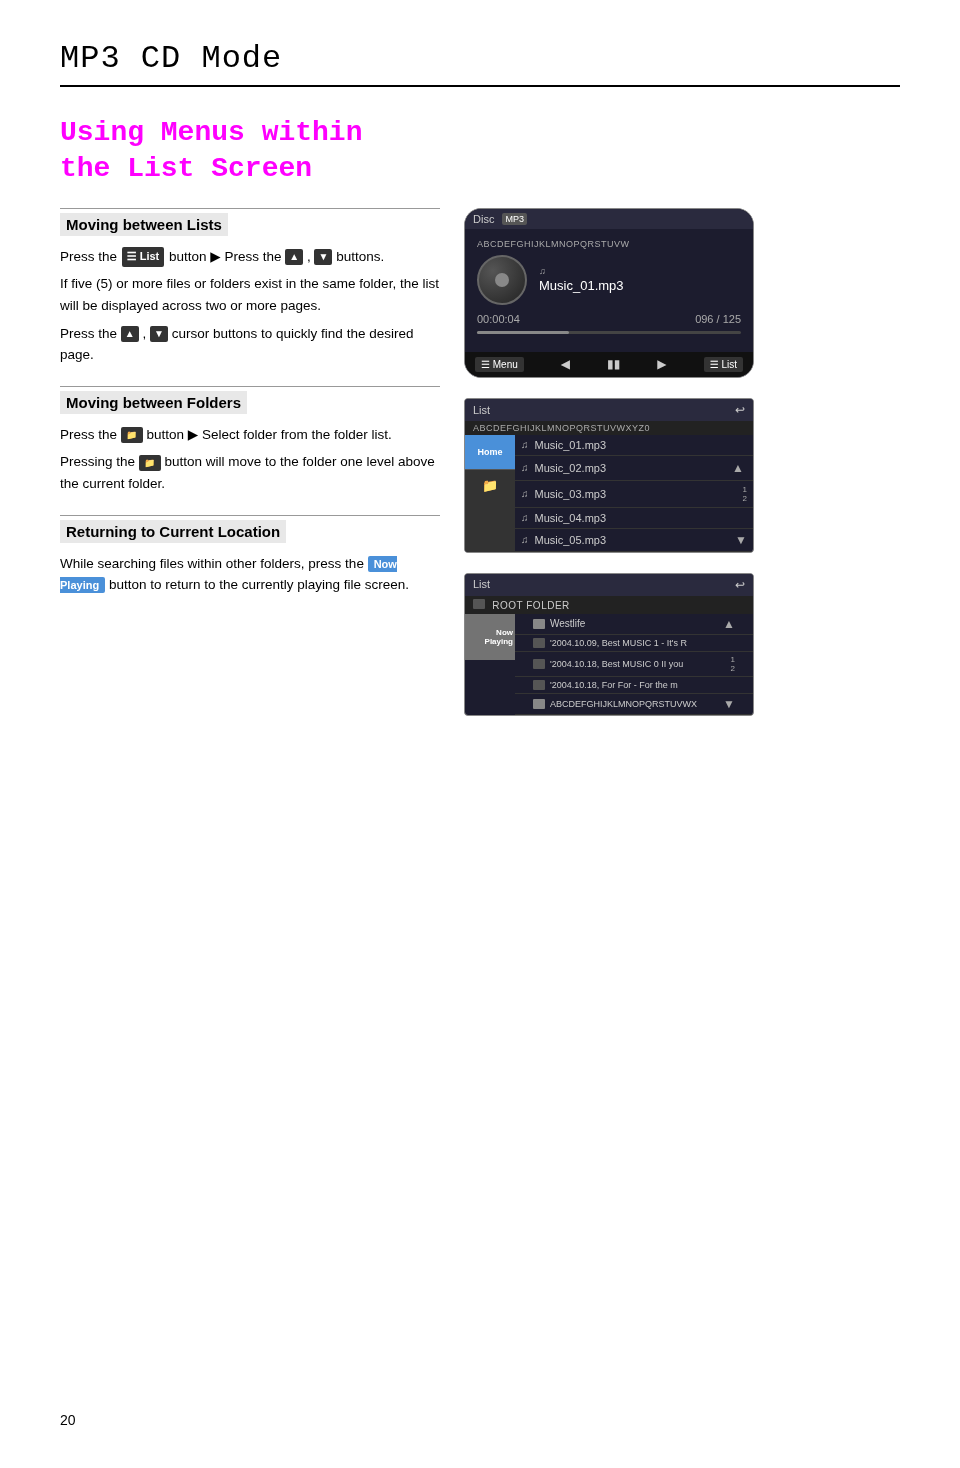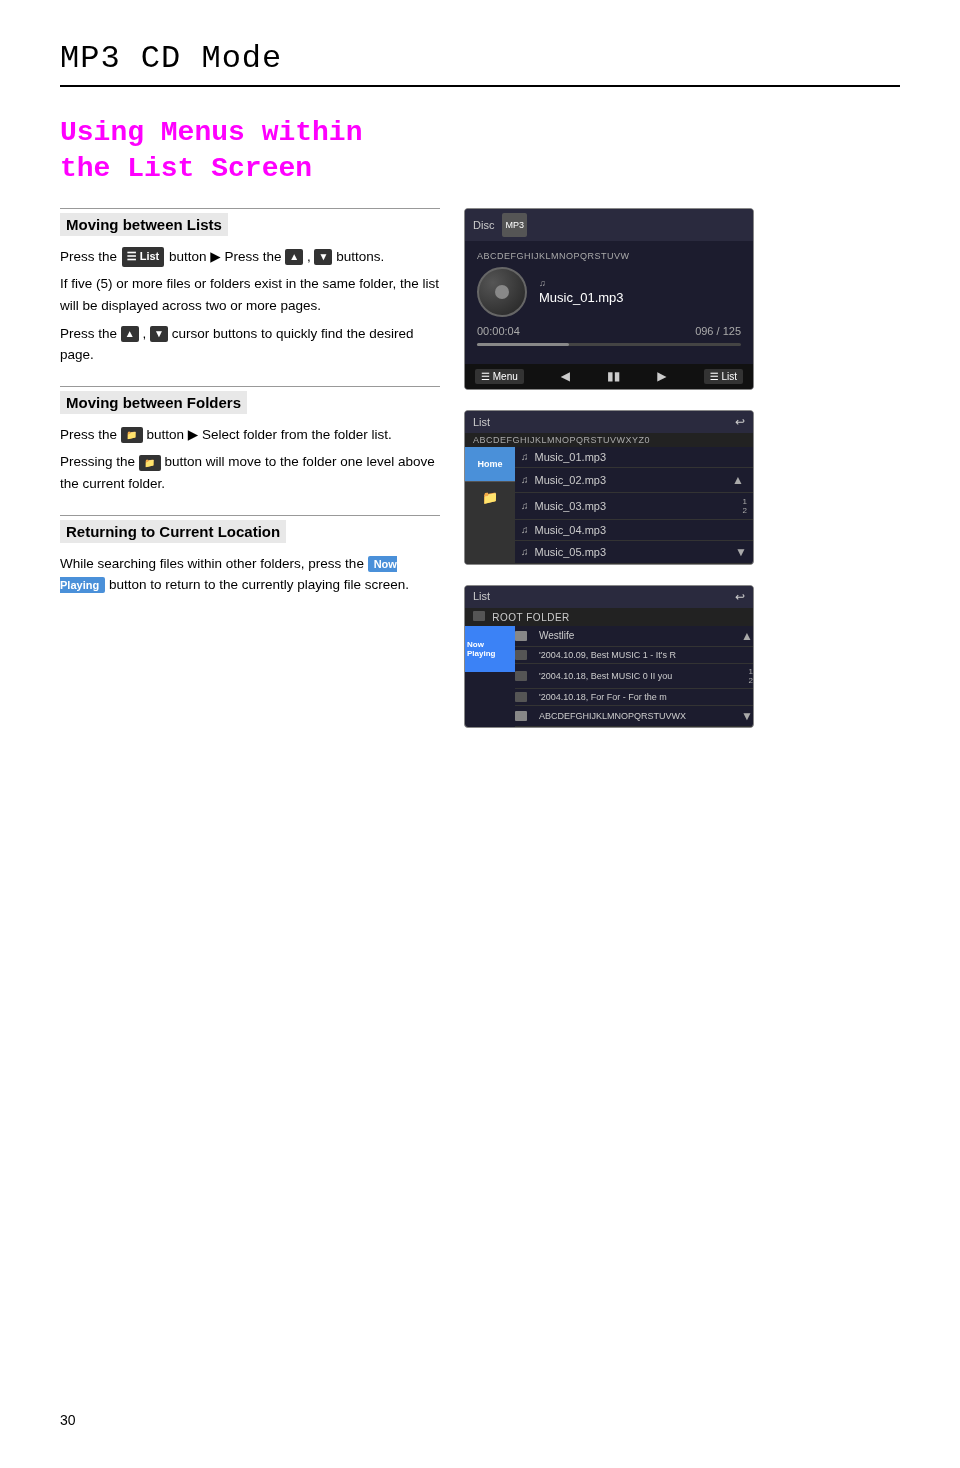--- a/index.html
+++ b/index.html
@@ -135,20 +135,21 @@
       border-radius: 4px;
       overflow: hidden;
       background: #1a1a2e;
       width: 290px;
     }
 
     
     .player-screen {
       background: #1c1c2e;
       padding: 0;
+      border-radius: 17px;
     }
 
     .player-top-bar {
       background: #2a2a3e;
       color: #ccc;
       font-size: 11px;
       padding: 4px 8px;
       display: flex;
       align-items: center;
       gap: 8px;
@@ -387,40 +388,40 @@
       display: flex;
     }
 
     .root-sidebar {
       width: 50px;
       display: flex;
       flex-direction: column;
     }
 
     .now-playing-btn {
-      background: #3b82f6;
+      background: #737373;
       color: #fff;
       font-size: 8px;
       font-weight: bold;
-      text-align: left;
+      text-align: right;
       padding: 14px 2px;
     }
 
     .root-items-area {
       flex: 1;
     }
 
     .root-item-row {
       display: flex;
       align-items: center;
-      padding: 3px 0;
+      padding: 3px 18px;
       border-bottom: 1px solid #333;
       color: #ccc;
       font-size: 10px;
-      gap: 12px;
+      gap: 5px;
     }
 
     .folder-icon-sq {
       display: inline-block;
       width: 12px;
       height: 10px;
       background: #888;
       border-radius: 1px;
       flex-shrink: 0;
     }
@@ -494,21 +495,21 @@
       </div>
     </div>
 
   </div>
 
   <div class="right-column">
 
     <div class="screen-mockup player-screen">
       <div class="player-top-bar">
         <span>Disc</span>
-        <span style="background:#555;color:#fff;font-size:9px;padding:7px 3px;border-radius:2px;">MP3</span>
+        <span style="background:#555;color:#fff;font-size:9px;padding:1px 3px;border-radius:2px;">MP3</span>
       </div>
       <div class="player-body">
         <div class="player-scroll-text player-scrollbar-text" style="width:100%;margin-bottom:6px;">ABCDEFGHIJKLMNOPQRSTUVW</div>
         <div class="player-disc-area">
           <div class="disc-icon">
             <div class="disc-inner"></div>
           </div>
           <div class="player-track-info">
             <div class="player-scrollbar-text">♫</div>
             <div class="track-name">Music_01.mp3</div>
@@ -618,14 +619,14 @@
             <div style="margin-left:auto;color:#aaa;font-size:12px;">▼</div>
           </div>
         </div>
       </div>
     </div>
 
   </div>
 </div>
 
 <div class="page-footer">
-  <span>30</span>
+  <span>20</span>
 </div>
 
 </body></html>

